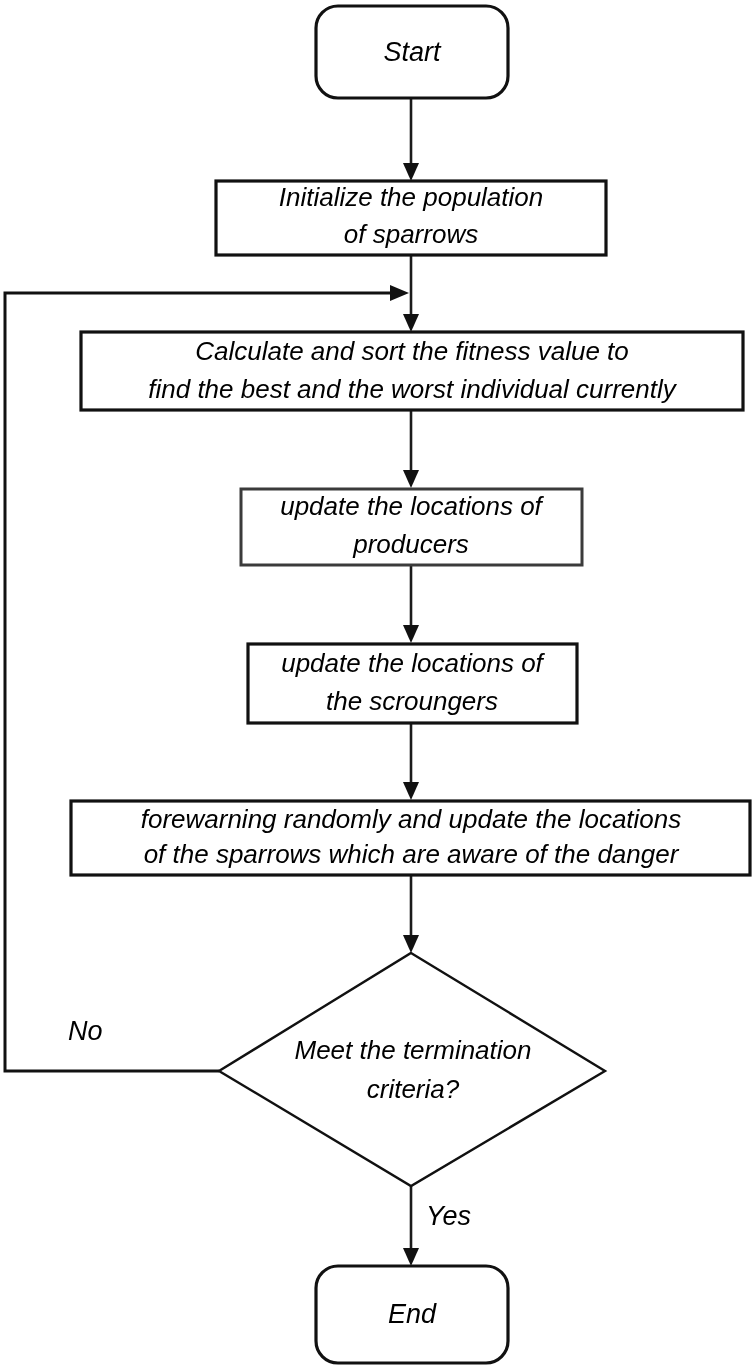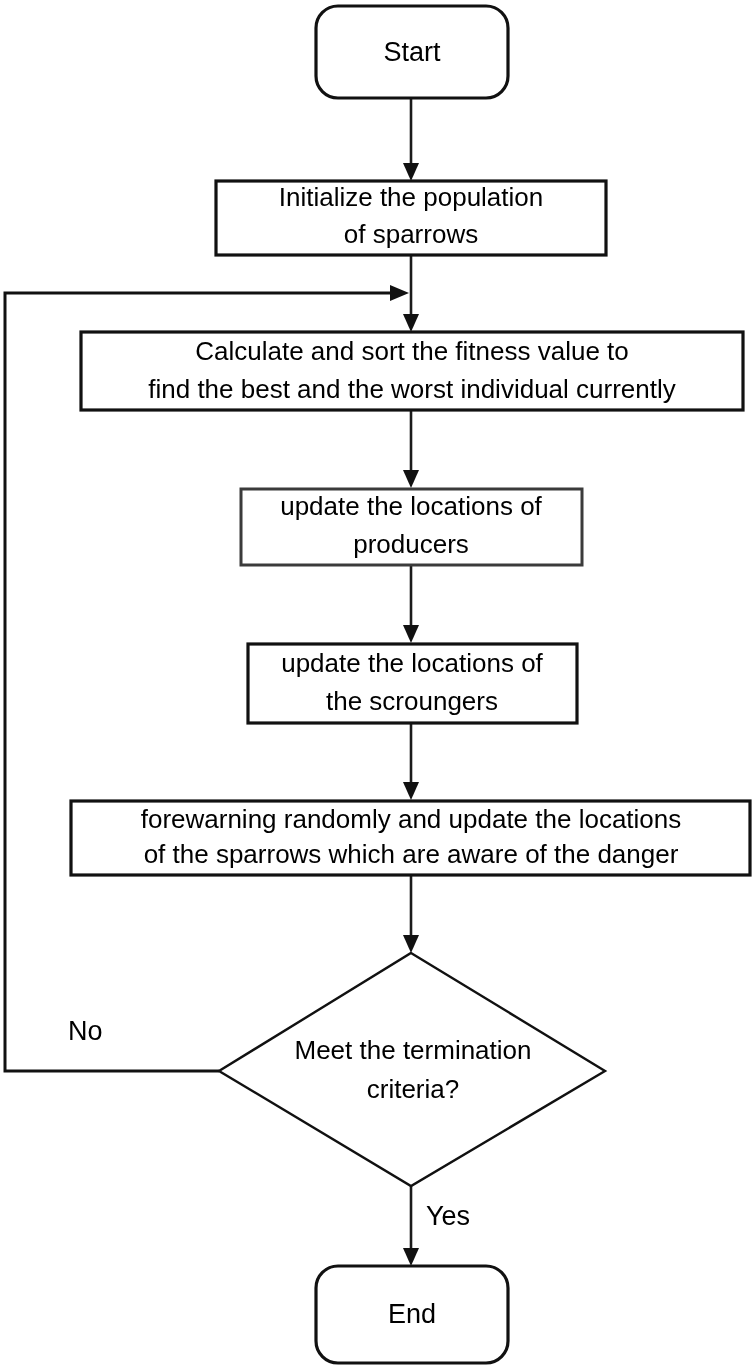--- a/index.html
+++ b/index.html
@@ -7,20 +7,21 @@
     padding: 0;
     background: #ffffff;
   }
   #flowchart-root {
     position: relative;
     width: 755px;
     height: 1368px;
     background: #ffffff;
     overflow: hidden;
     font-family: "Liberation Sans", sans-serif;
+    font-style: italic;
   }
   svg.chart-canvas {
     display: block;
     width: 755px;
     height: 1368px;
   }
   .node-shape {
     fill: #ffffff;
   }
   .node-shape-terminal {

